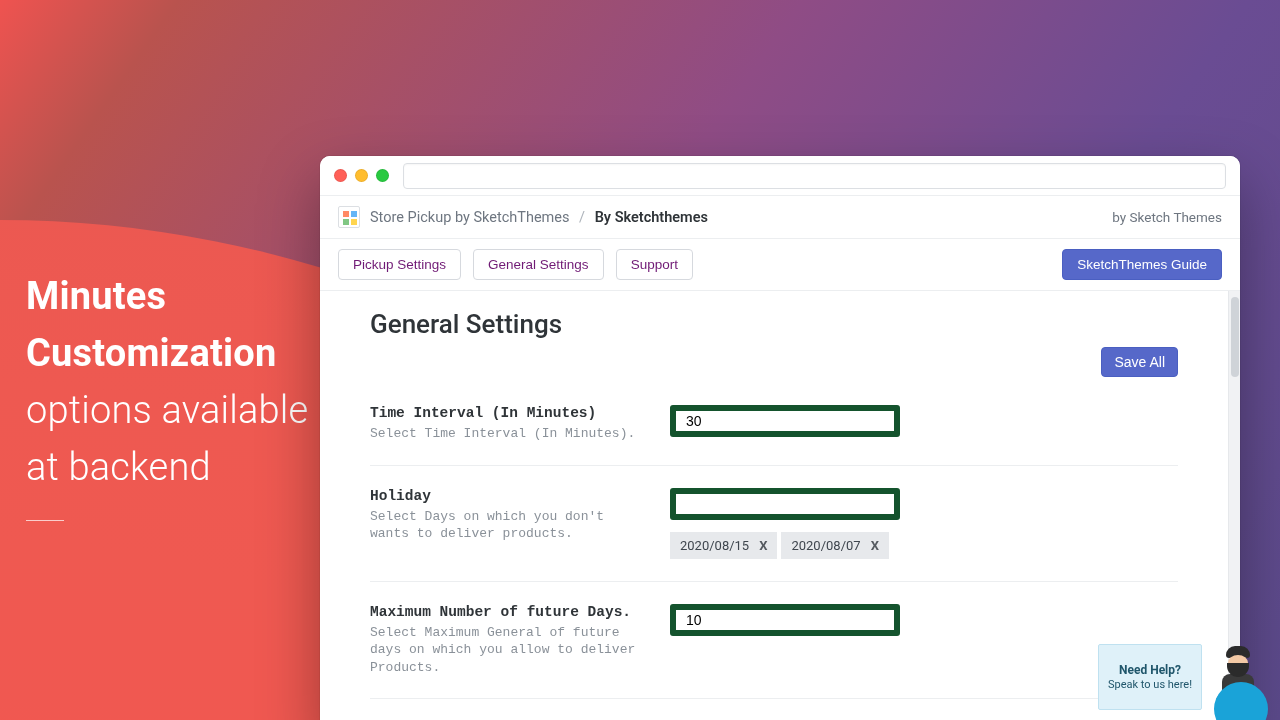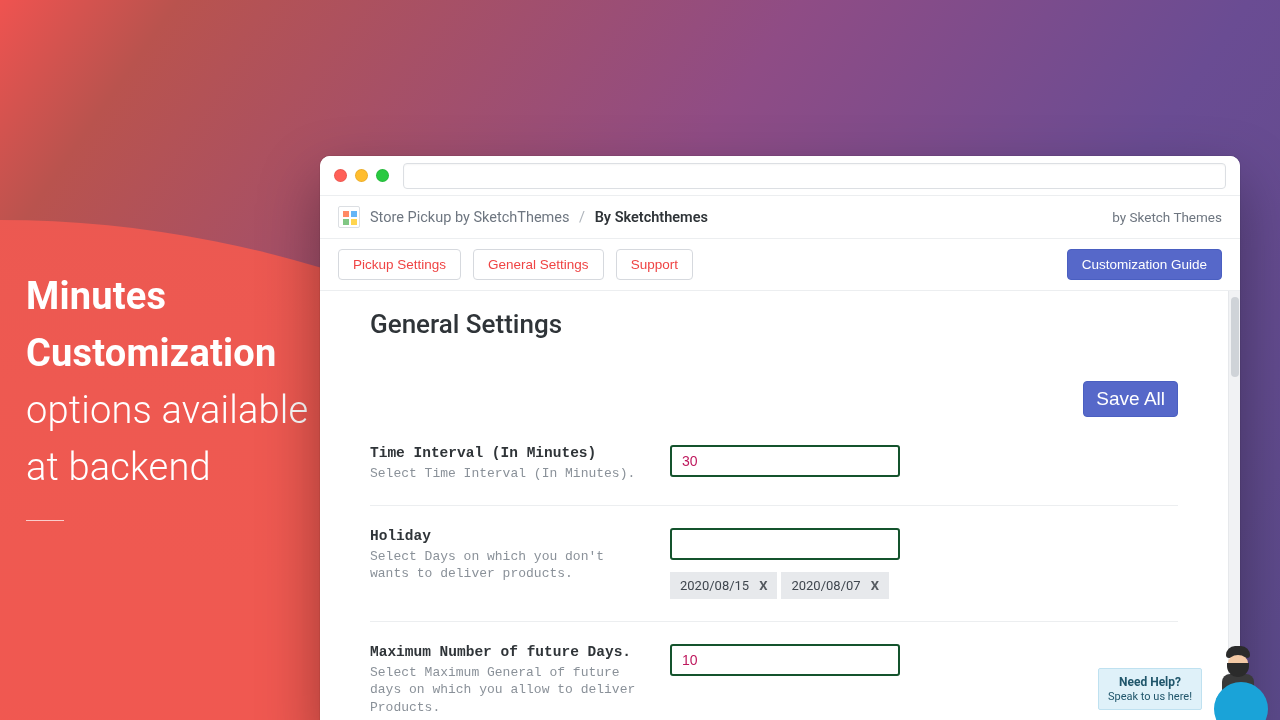--- a/index.html
+++ b/index.html
@@ -101,35 +101,35 @@
     gap: 12px;
     padding: 10px 18px;
     border-bottom: 1px solid #eceef0;
     background: #ffffff;
   }
   .tab {
     padding: 7px 14px;
     border: 1px solid #d6d9de;
     border-radius: 4px;
     background: #ffffff;
-    color: #ef4444;
+    color: #701a75;
     font-size: 13.5px;
     cursor: pointer;
   }
   .primary {
     margin-left: auto;
     padding: 7px 14px;
     border: 1px solid #4a5fc1;
     border-radius: 4px;
     background: #5668c9;
     color: #ffffff;
     font-size: 13.5px;
     cursor: pointer;
   }
-  .primary.small { padding: 6px 12px; font-size: 19px; margin-top: 34px; }
+  .primary.small { padding: 6px 12px; font-size: 14px; }
 
   .content-wrap {
     position: relative;
     height: calc(100% - 40px - 46px - 50px);
     display: flex;
   }
   .content {
     flex: 1;
     overflow-y: auto;
     padding: 18px 50px 40px 50px;
@@ -147,25 +147,25 @@
     border-bottom: 1px solid #eceef0;
   }
   .field:first-of-type { padding-top: 12px; }
   .field .labelcol { width: 300px; padding-right: 20px; font-family: Liberation Mono, monospace; }
   .field .labelcol .lbl { font-weight: 700; font-size: 14.5px; color: #2f3438; margin-bottom: 4px; }
   .field .labelcol .help { font-size: 13px; color: #8a9199; line-height: 1.35; }
   .field .inputcol { flex: 0 0 230px; }
   .tinput {
     width: 230px;
     height: 32px;
-    border: 2px solid #14532d;
+    border: 6px solid #14532d;
     border-radius: 3px;
     padding: 0 10px;
     font-size: 14px;
-    color: #be185d;
+    color: #000000;
     background: #fff;
   }
   .chips { display: flex; gap: 4px; margin-top: 12px; }
   .chip {
     background: #e7e9ec;
     padding: 6px 10px;
     font-size: 13px;
     color: #3f464e;
     display: flex;
     align-items: center;
@@ -178,21 +178,21 @@
     position: absolute;
     right: 14px;
     bottom: 10px;
     display: flex;
     align-items: flex-end;
     gap: 8px;
   }
   .bubble {
     background: #dff1f9;
     border: 1px solid #bfe1f0;
-    padding: 6px 9px;
+    padding: 18px 9px;
     font-size: 11px;
     color: #20566b;
     line-height: 1.2;
     text-align: center;
     border-radius: 2px;
   }
   .bubble .t1 { font-weight: 700; font-size: 12px; }
   .mascot { width: 56px; height: 64px; position: relative; }
   .mascot .hair { position:absolute; top:0; left:16px; width:24px; height:12px; background:#2b2b2b; border-radius:12px 12px 4px 4px; }
   .mascot .face { position:absolute; top:9px; left:18px; width:20px; height:16px; background:#f3c9a5; border-radius:50%; }
@@ -242,21 +242,21 @@
         <span class="sep">/</span>
         <span class="strong">By Sketchthemes</span>
       </div>
       <div class="byline">by Sketch Themes</div>
     </div>
 
     <div class="tabbar">
       <button class="tab">Pickup Settings</button>
       <button class="tab">General Settings</button>
       <button class="tab">Support</button>
-      <button class="primary">Customization Guide</button>
+      <button class="primary">SketchThemes Guide</button>
     </div>
 
     <div class="content-wrap">
       <div class="content">
 
         <div class="page-title">General Settings</div>
 
         <div class="save-row">
           <button class="primary small">Save All</button>
         </div>

